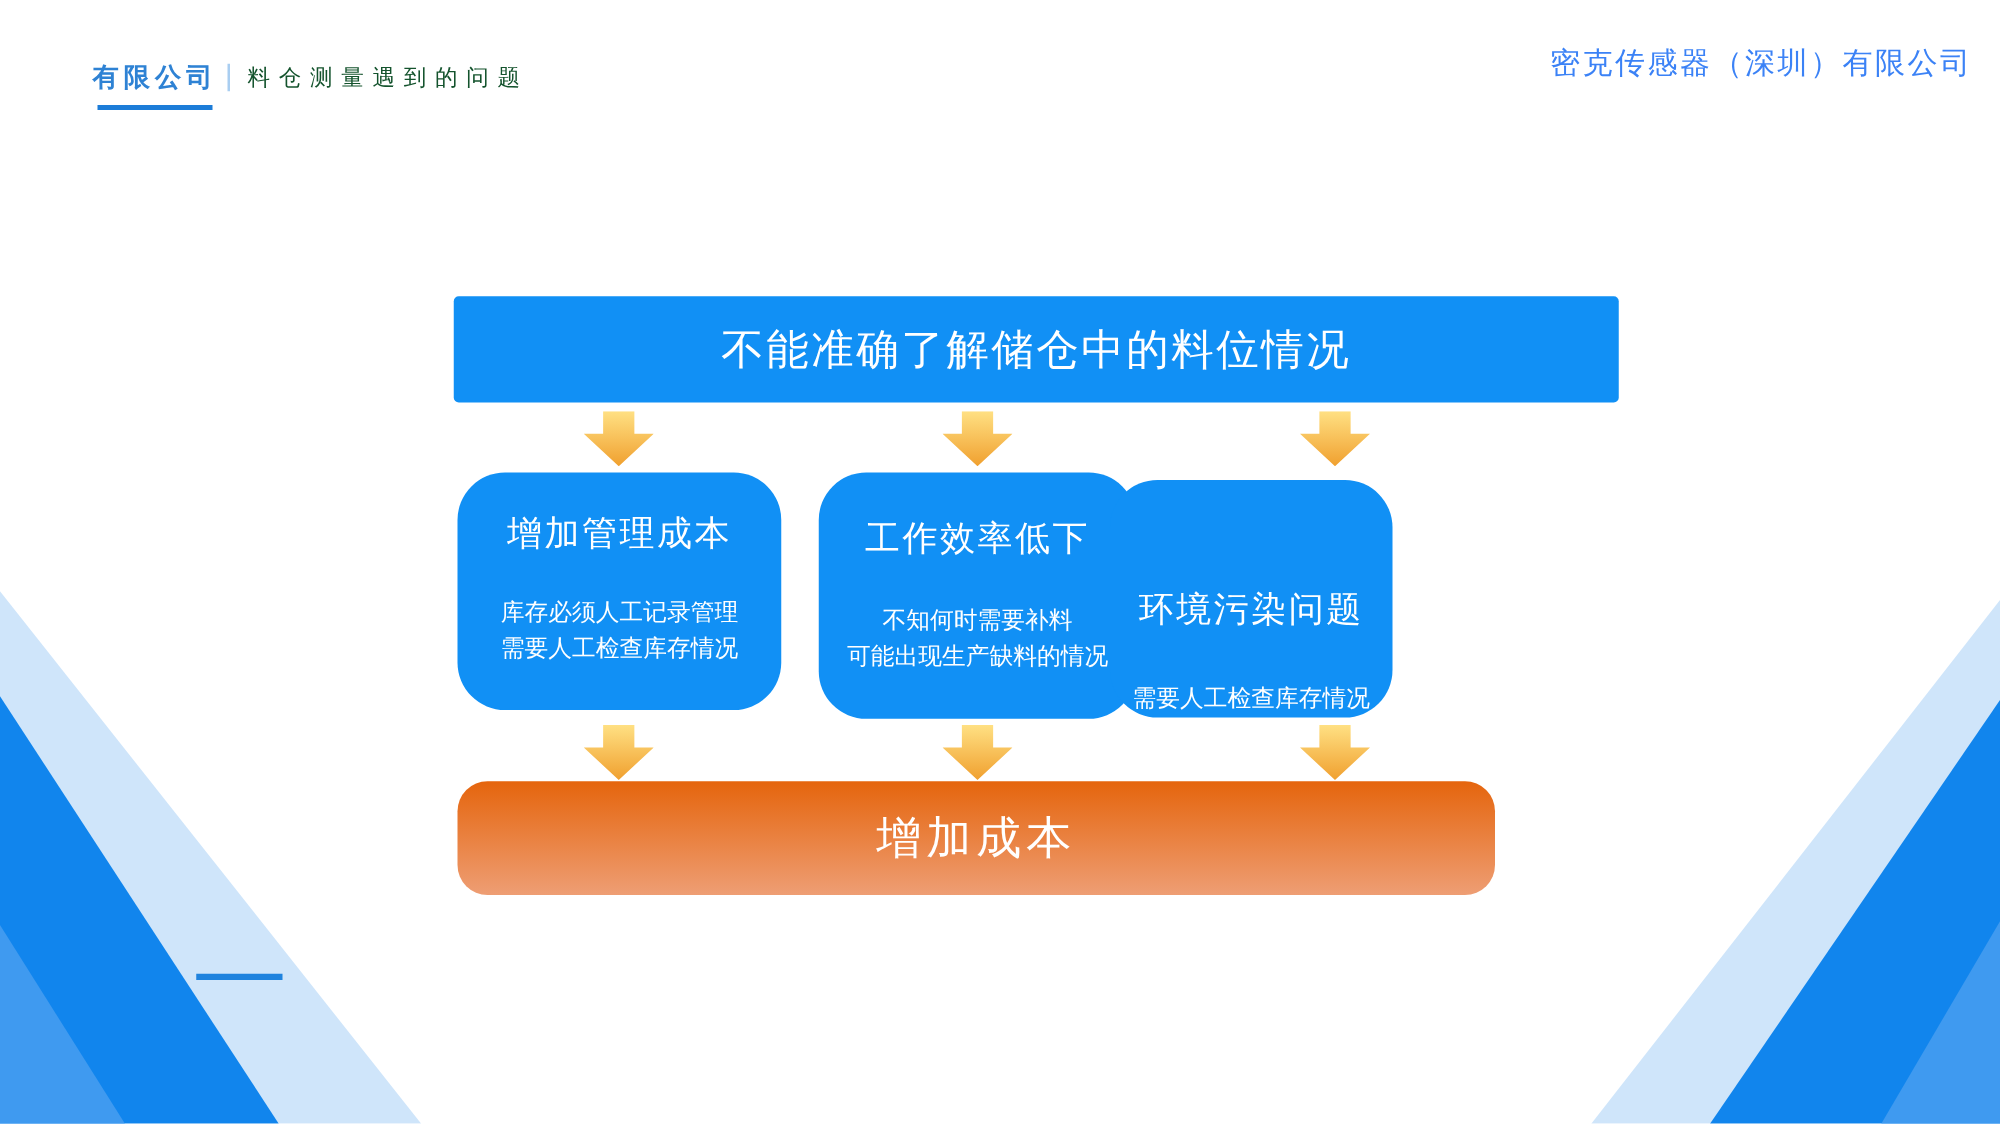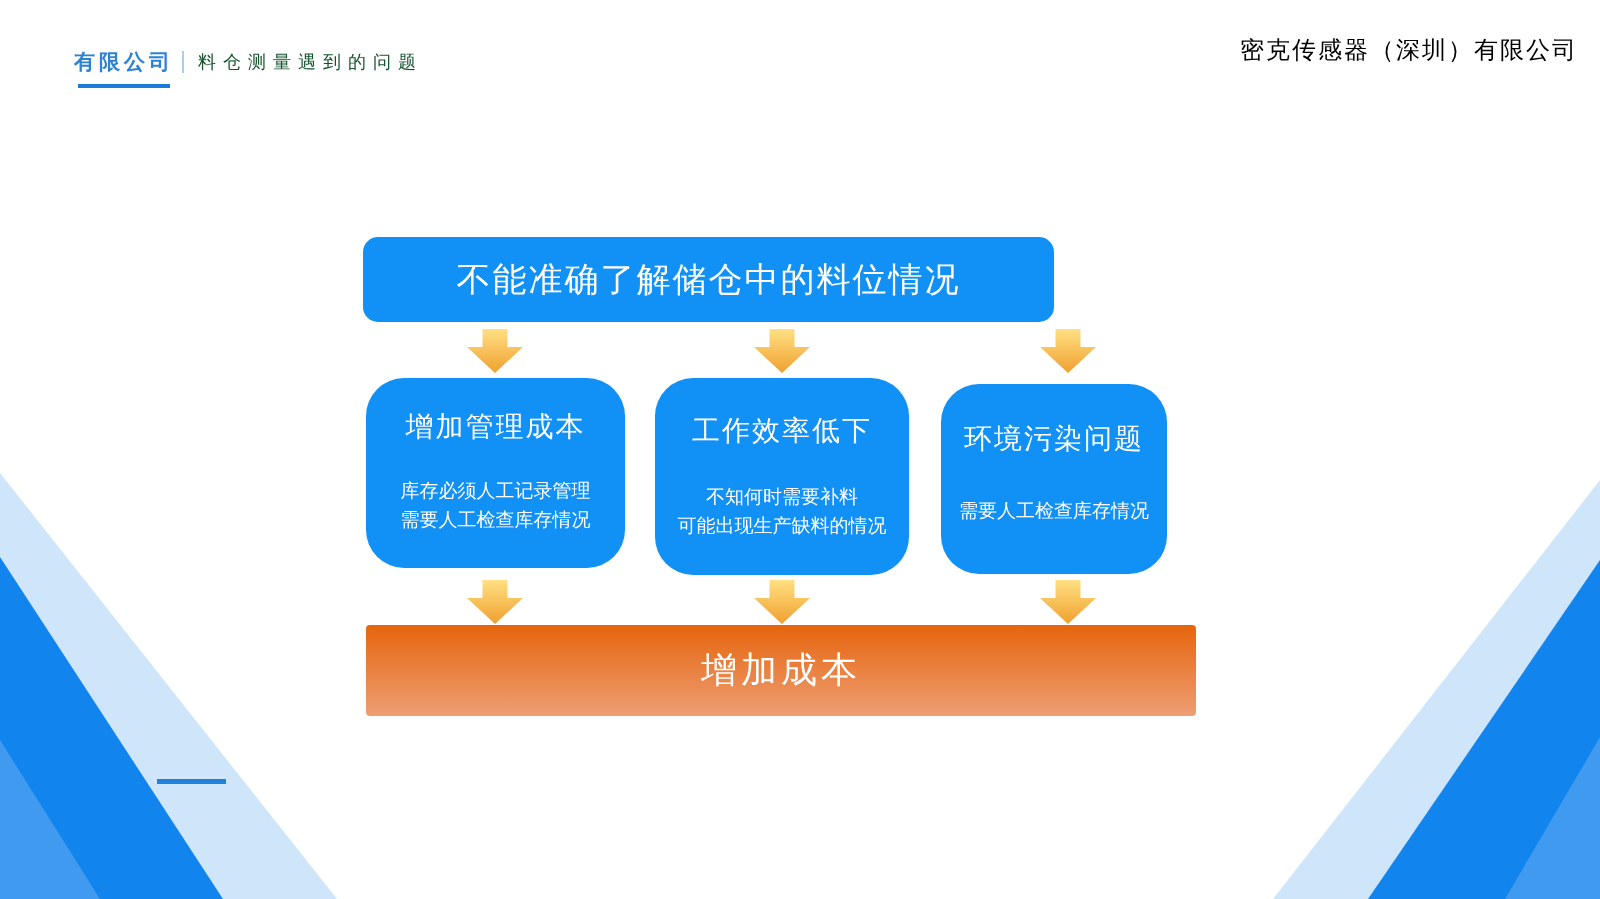--- a/index.html
+++ b/index.html
@@ -7,37 +7,37 @@
     position:relative;width:1600px;height:899px;overflow:hidden;background:#ffffff;
     font-family:"Liberation Sans","DejaVu Sans",sans-serif;
   }
   .bg-decor{position:absolute;left:0;top:0;width:1600px;height:899px;pointer-events:none;}
   
   .hdr-left{position:absolute;left:74px;top:48px;display:flex;align-items:center;}
   .hdr-section{font-size:21px;font-weight:bold;color:#2E82D4;letter-spacing:4px;}
   .hdr-divider{display:inline-block;width:2px;height:22px;background:#A9CEF1;margin:0 14px 0 8px;}
   .hdr-subtitle{font-size:18px;color:#14532d;letter-spacing:7px;}
   .hdr-underline{position:absolute;left:78px;top:84px;width:92px;height:4px;background:#1C7CD8;}
-  .company{position:absolute;right:22px;top:34px;font-size:24px;color:#000000;letter-spacing:2px;}
+  .company{position:absolute;right:22px;top:34px;font-size:24px;color:#3b82f6;letter-spacing:2px;}
   
   .flow-box{position:absolute;background:#1190F5;color:#ffffff;display:flex;align-items:center;justify-content:center;text-align:center;}
-  .top-box{left:363px;top:237px;width:691px;height:85px;border-radius:15px;font-size:34px;letter-spacing:2px;}
+  .top-box{left:363px;top:237px;width:932px;height:85px;border-radius:4px;font-size:34px;letter-spacing:2px;}
   .cause{flex-direction:column;justify-content:flex-start;border-radius:38px;}
   .cause-1{left:366px;top:378px;width:259px;height:190px;}
   .cause-2{left:655px;top:378px;width:254px;height:197px;}
-  .cause-3{left:941px;top:384px;width:226px;height:190px;}
+  .cause-3{left:888px;top:384px;width:226px;height:190px;justify-content:flex-end;}
   .cause-title{font-size:28px;letter-spacing:2px;}
   .cause-1 .cause-title{margin-top:30px;}
   .cause-2 .cause-title{margin-top:34px;}
   .cause-3 .cause-title{margin-top:36px;}
   .cause-body{font-size:19px;line-height:1.55;}
   .cause-1 .cause-body{margin-top:30px;}
   .cause-2 .cause-body{margin-top:32px;}
   .cause-3 .cause-body{margin-top:38px;}
-  .result-box{left:366px;top:625px;width:830px;height:91px;border-radius:4px;
+  .result-box{left:366px;top:625px;width:830px;height:91px;border-radius:24px;
     background:linear-gradient(180deg,#E5650D 0%,#EE9E74 100%);font-size:36px;letter-spacing:4px;}
   
   .arrow{position:absolute;width:56px;height:44px;}
   .a-r1-1{left:467px;top:329px;} .a-r1-2{left:754px;top:329px;} .a-r1-3{left:1040px;top:329px;}
   .a-r2-1{left:467px;top:580px;} .a-r2-2{left:754px;top:580px;} .a-r2-3{left:1040px;top:580px;}
   
   .accent-line{position:absolute;left:157px;top:779px;width:69px;height:5px;background:#1F83DE;}
 </style>
 </head>
 <body>

